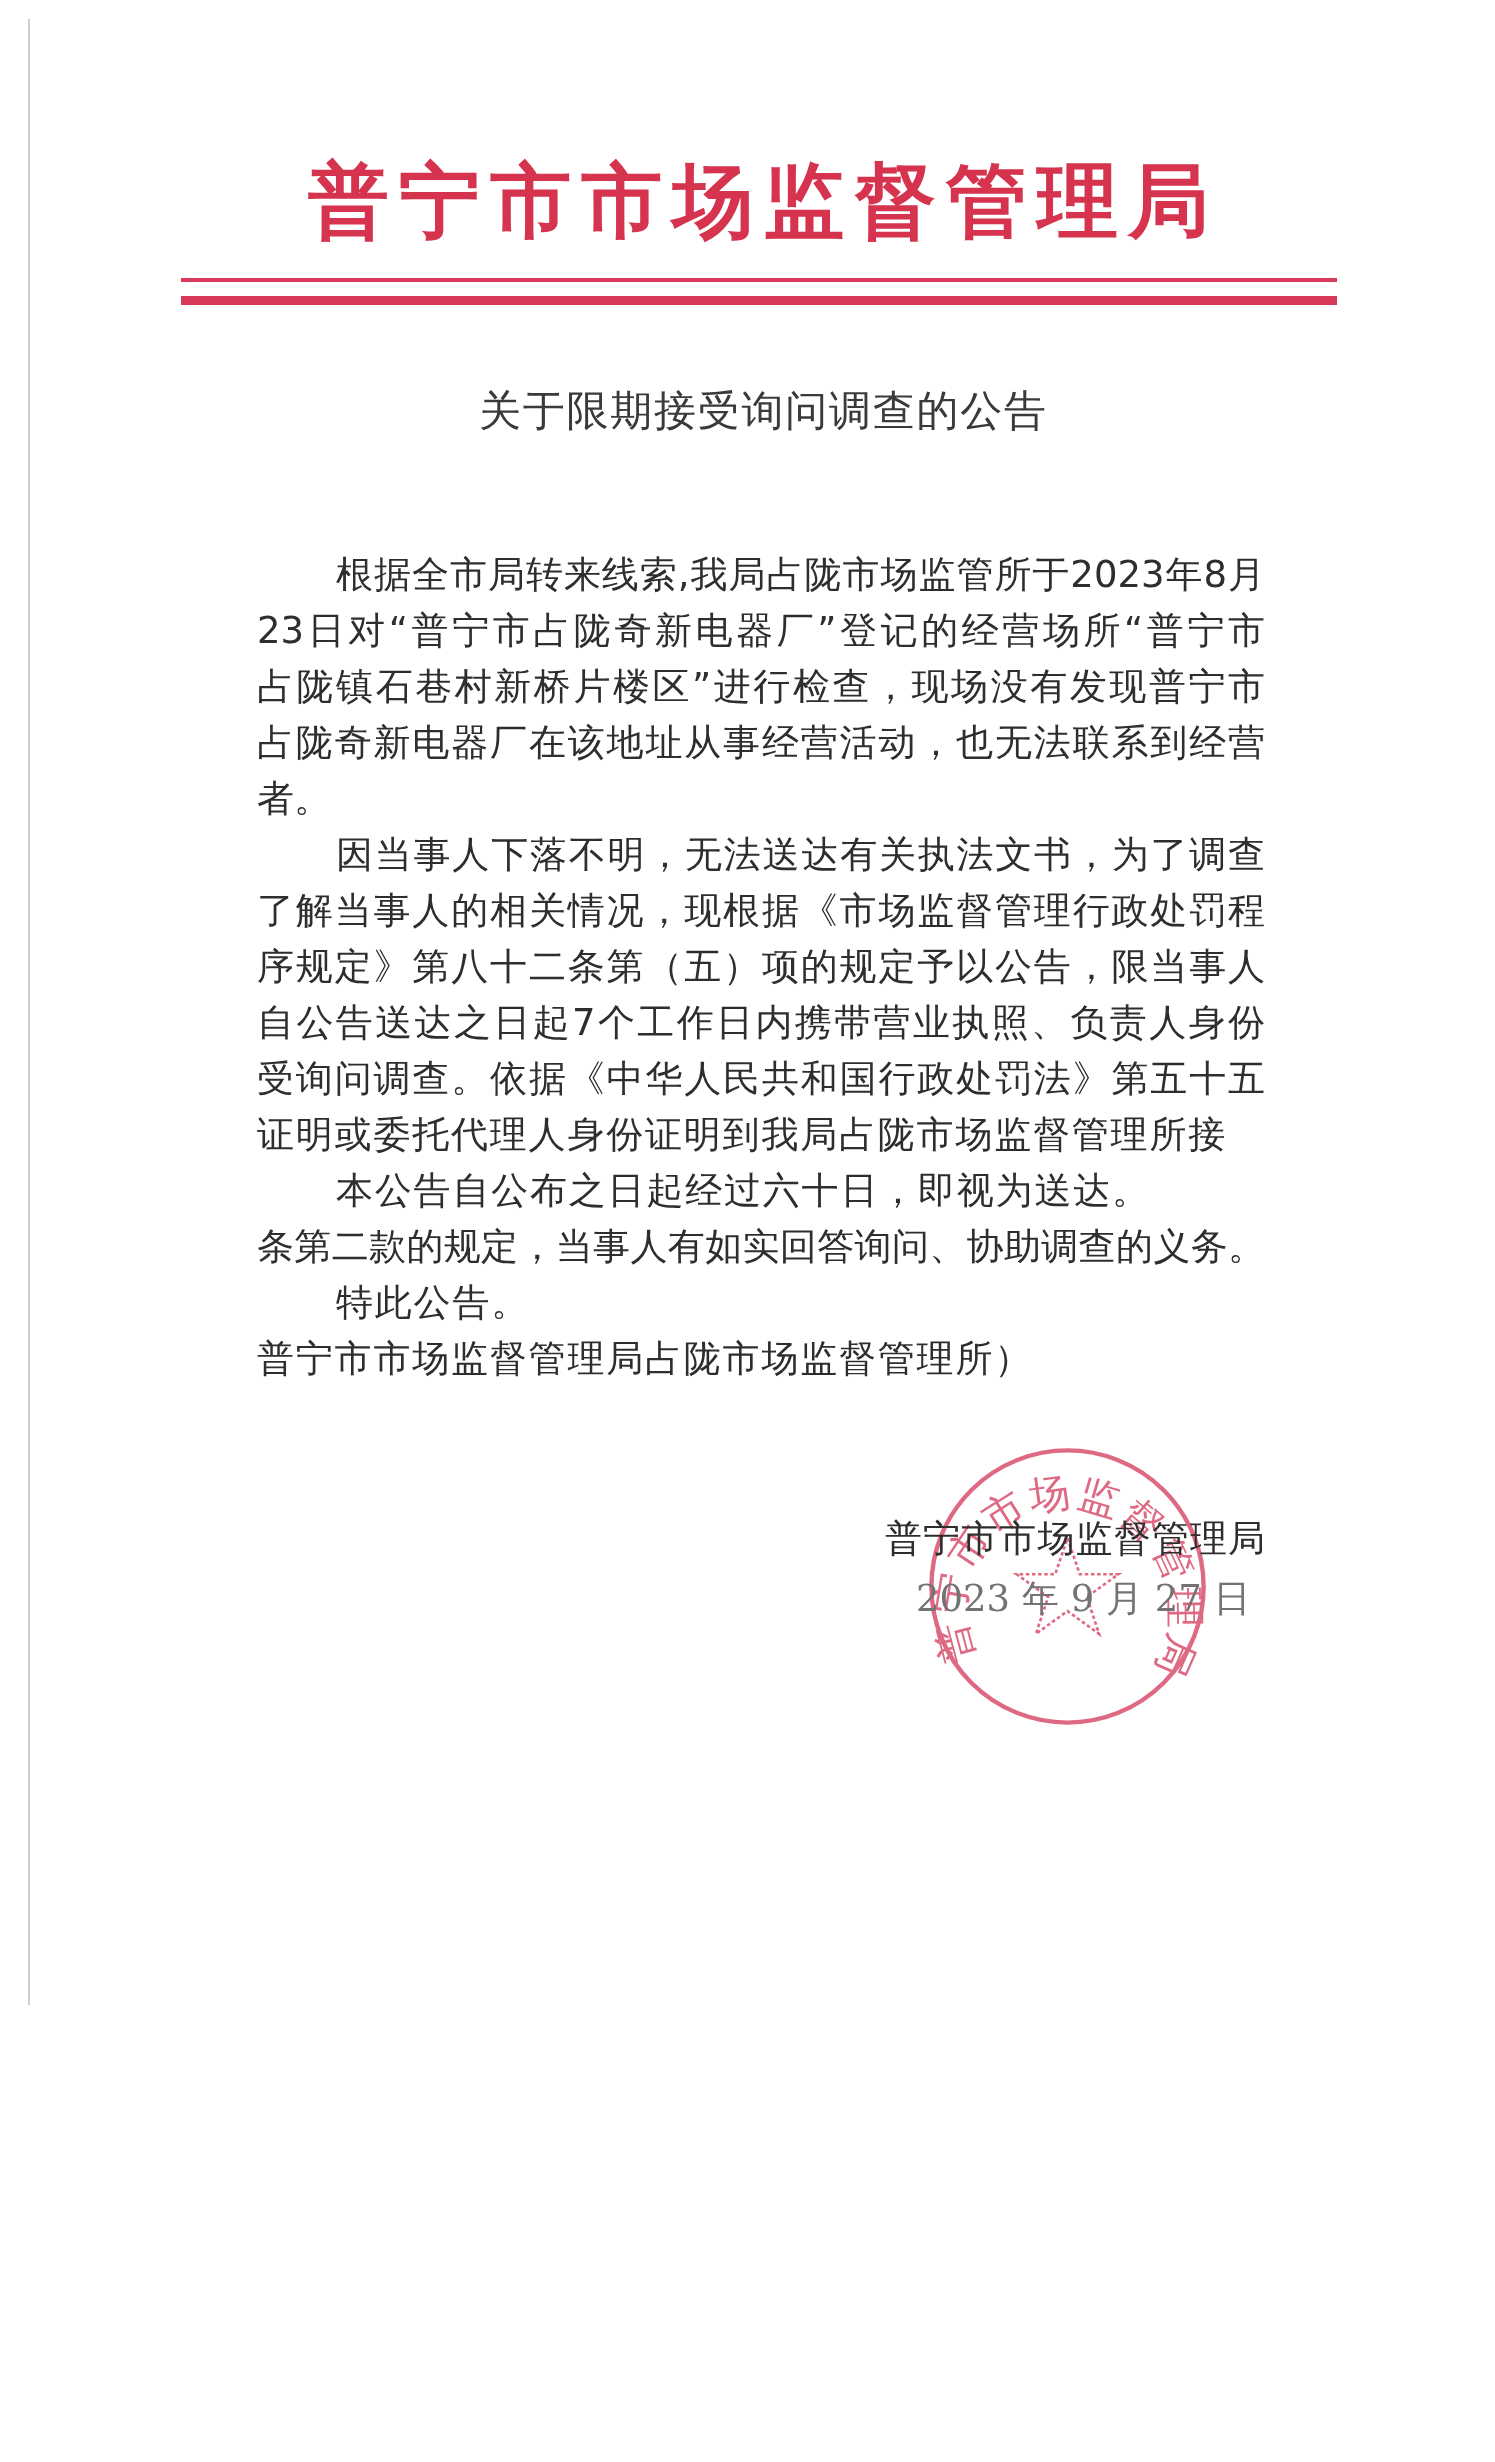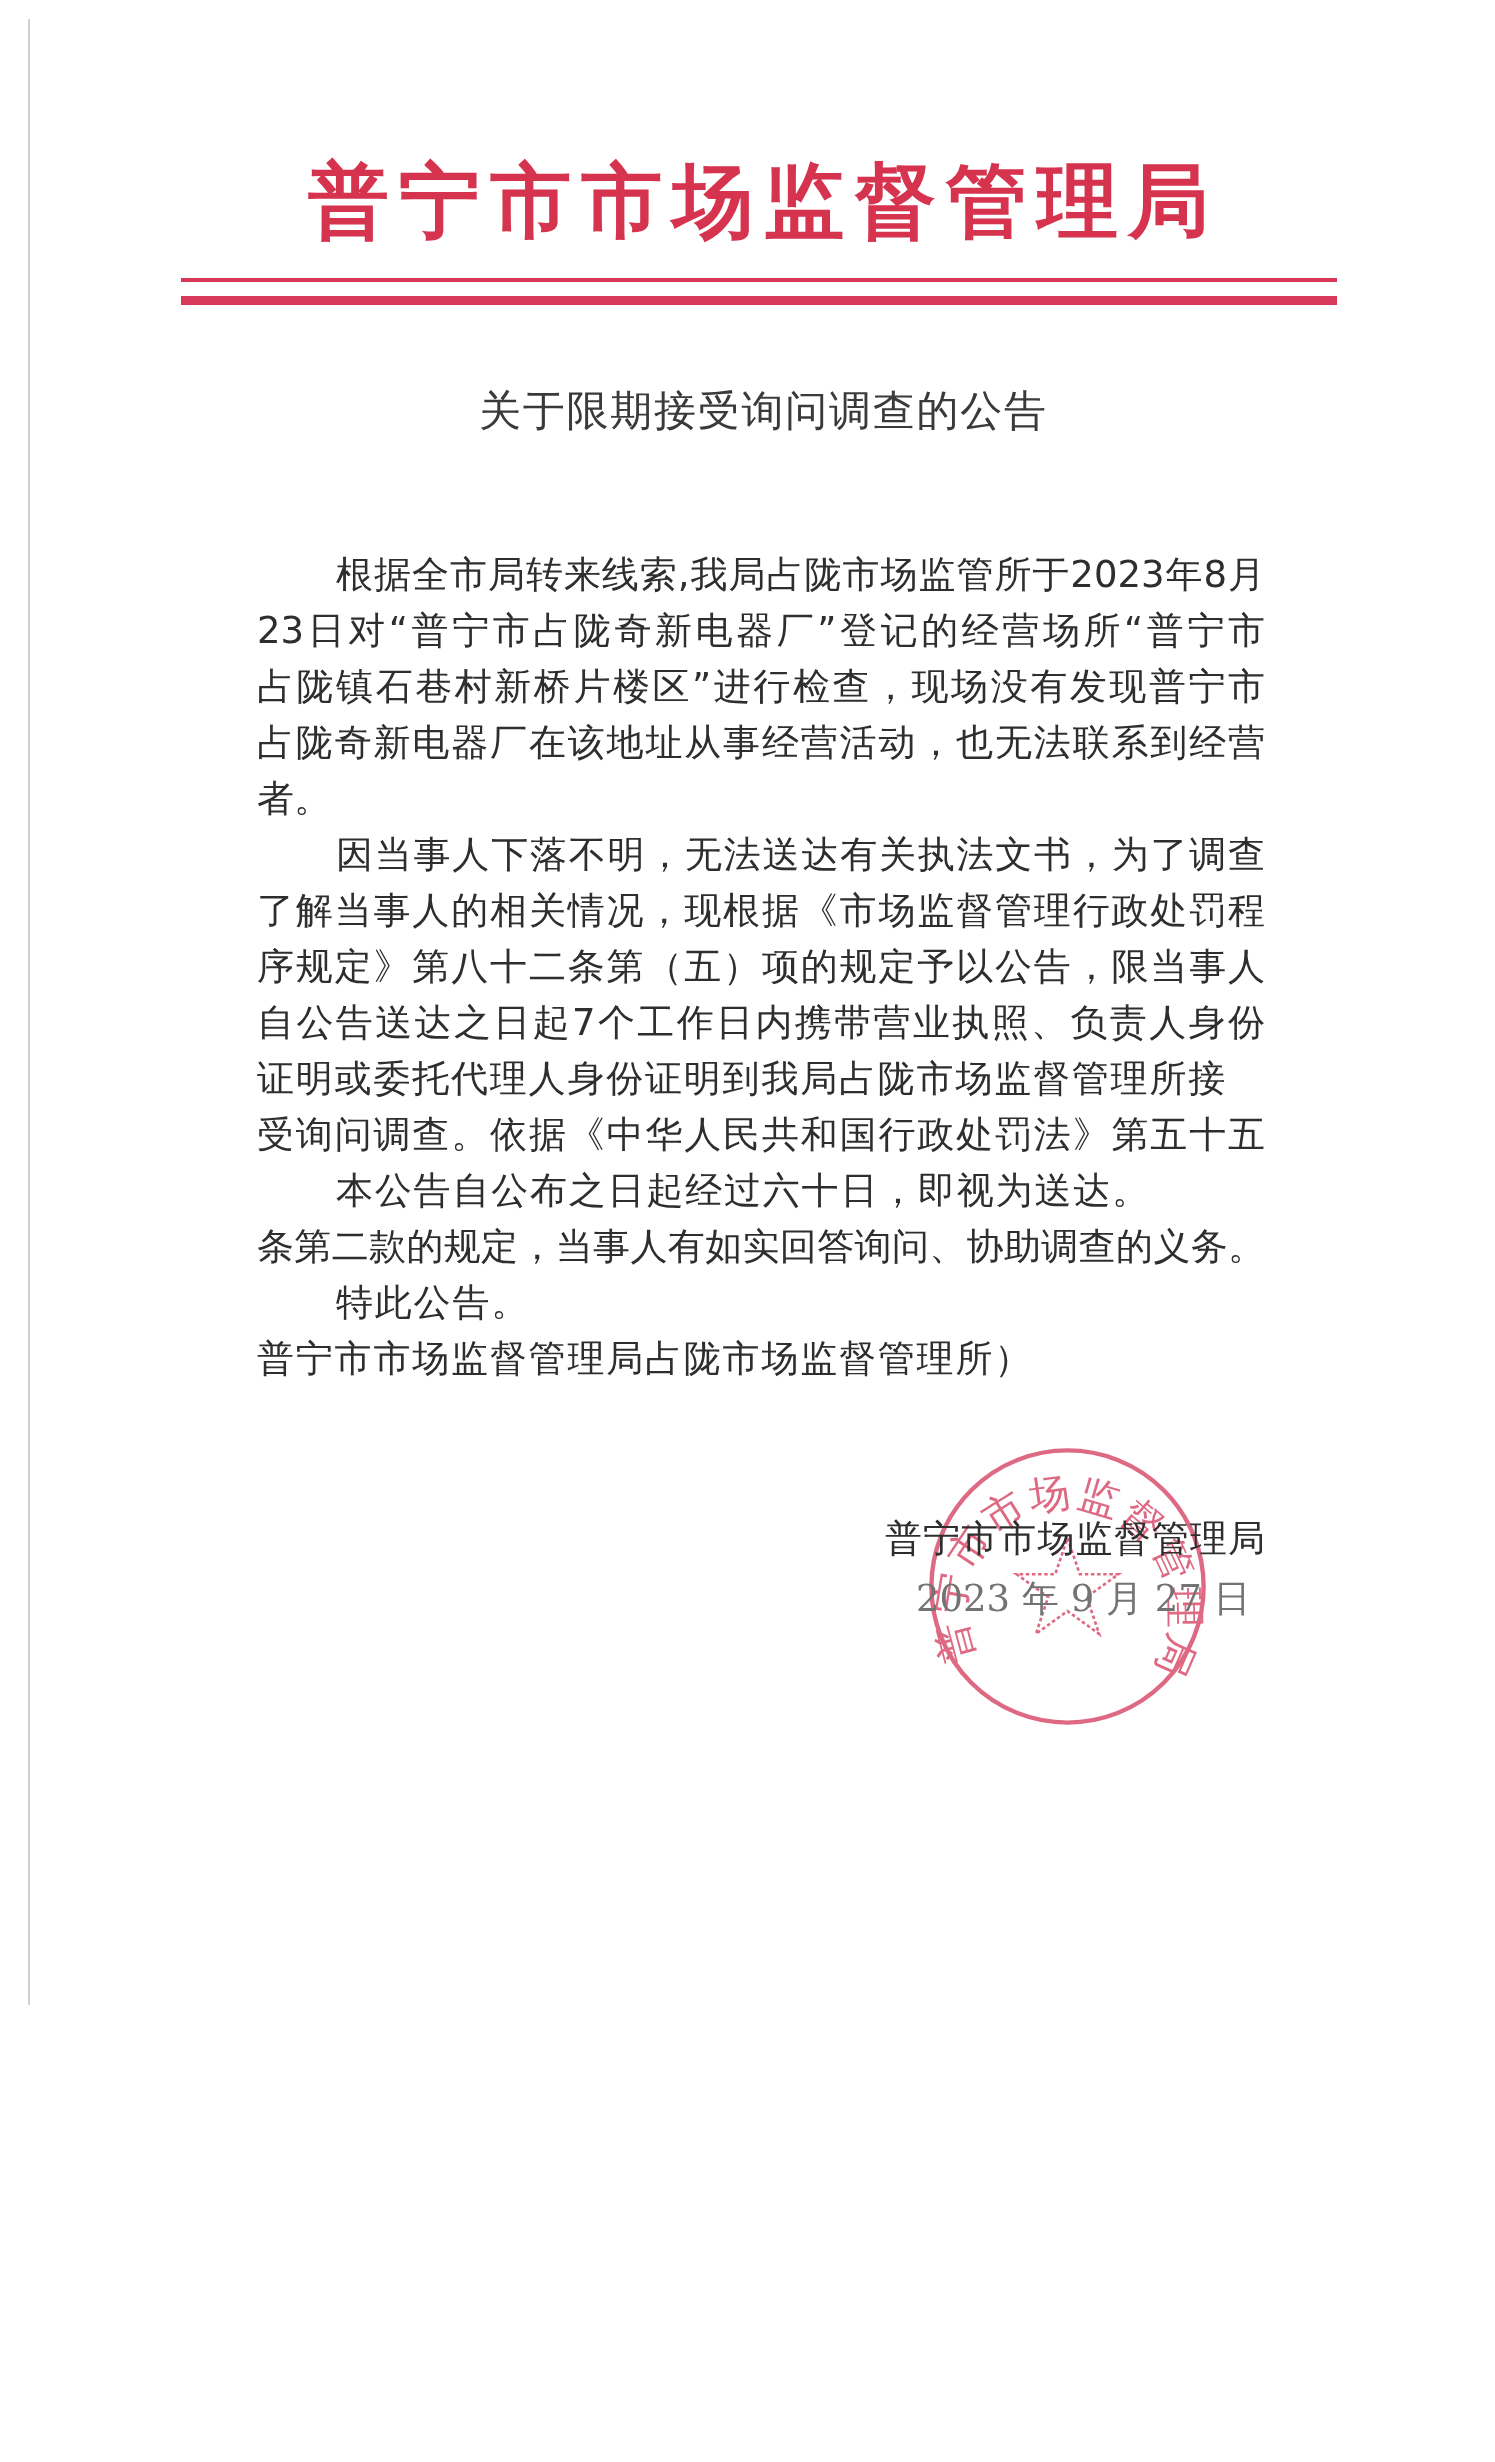--- a/index.html
+++ b/index.html
@@ -49,22 +49,22 @@
   <div class="line indent full">根据全市局转来线索,我局占陇市场监管所于2023年8月</div>
   <div class="line full">23日对“普宁市占陇奇新电器厂”登记的经营场所“普宁市</div>
   <div class="line full">占陇镇石巷村新桥片楼区”进行检查，现场没有发现普宁市</div>
   <div class="line full">占陇奇新电器厂在该地址从事经营活动，也无法联系到经营</div>
   <div class="line">者。</div>
 
   <div class="line indent full">因当事人下落不明，无法送达有关执法文书，为了调查</div>
   <div class="line full">了解当事人的相关情况，现根据《市场监督管理行政处罚程</div>
   <div class="line full">序规定》第八十二条第（五）项的规定予以公告，限当事人</div>
   <div class="line full">自公告送达之日起7个工作日内携带营业执照、负责人身份</div>
+  <div class="line full">受询问调查。依据《中华人民共和国行政处罚法》第五十五</div>
   <div class="line" style="letter-spacing:1.8px">证明或委托代理人身份证明到我局占陇市场监督管理所接</div>
-  <div class="line full">受询问调查。依据《中华人民共和国行政处罚法》第五十五</div>
   <div class="line indent" style="letter-spacing:1.8px">本公告自公布之日起经过六十日，即视为送达。</div>
 
   <div class="line full">条第二款的规定，当事人有如实回答询问、协助调查的义务。</div>
 
   <div class="line indent" style="letter-spacing:1.8px">特此公告。</div>
 
   <div class="line" style="letter-spacing:1.8px">普宁市市场监督管理局占陇市场监督管理所）</div>
 </div>
 
 <svg class="stamp" viewBox="0 0 320 320">

